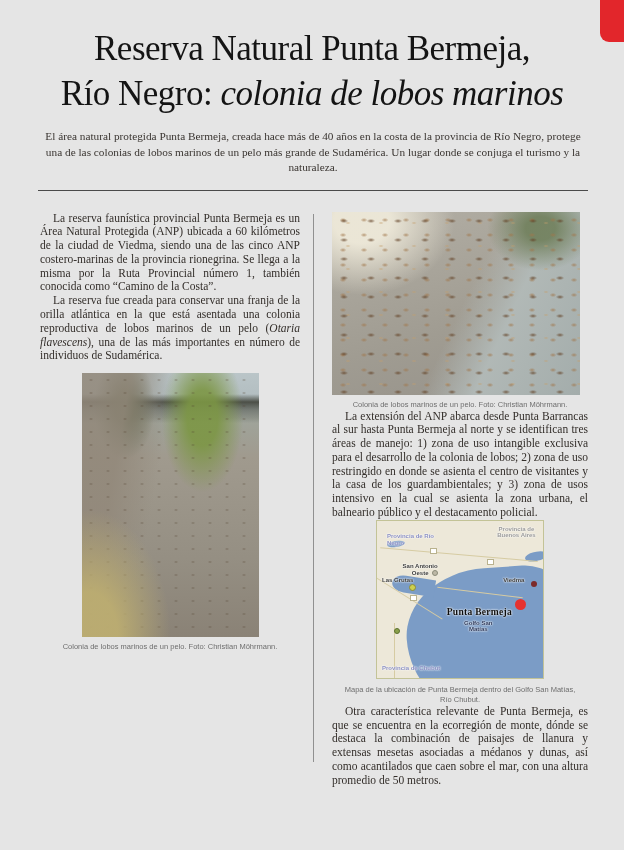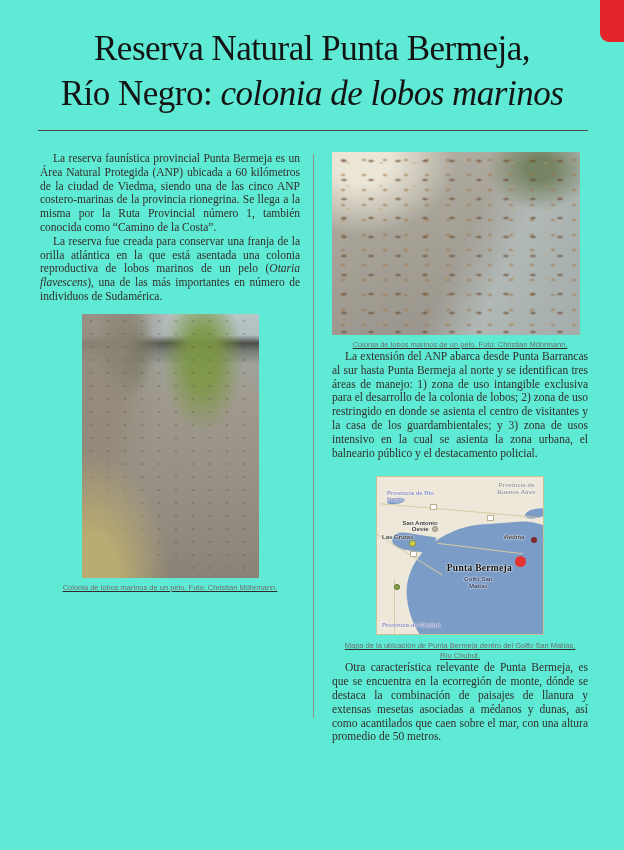--- a/index.html
+++ b/index.html
@@ -1,34 +1,34 @@
 <!DOCTYPE html>
 <html><head>
 <meta charset="utf-8">
 <style>
   html,body{margin:0;padding:0;background:#fff;}
-  .page{position:relative;width:624px;height:850px;background:#5eead4;overflow:hidden;
+  .page{position:relative;width:624px;height:850px;background:#e5e5e5;overflow:hidden;
         font-family:"Liberation Serif",serif;color:#2e2a27;}
   
   .red-tab{position:absolute;top:0;right:0;width:24px;height:42px;border-radius:0 0 0 9px;background:#e2262b;}
   
   .title{margin:26px 20px 0 20px;text-align:center;font-size:35px;line-height:45px;
          font-weight:normal;color:#141414;letter-spacing:-0.5px;}
   .title em{font-style:italic;}
   
   .lead{margin:13px 38px 0 40px;text-align:center;font-size:11.3px;line-height:15.5px;color:#3a3531;}
   .rule{border:none;border-top:1px solid #4a4a4a;margin:14px 36px 0 38px;}
   
   .cols{display:flex;align-items:stretch;padding:0 56px 0 40px;margin-top:21px;}
   .col-left{width:260px;flex:none;}
   .divider{width:1px;flex:none;background:#909090;margin:2px 18px 26px 13px;}
   .col-right{width:256px;flex:none;display:flex;flex-direction:column;}
   p.body{margin:0;font-size:11.5px;line-height:13.8px;text-align:justify;text-indent:13px;color:#332e2a;}
   p.body .lat{font-style:italic;}
-  figure{margin:0;text-decoration:underline;}
+  figure{margin:0;}
   figcaption,.map-caption{font-family:"Liberation Sans",sans-serif;font-size:7.5px;line-height:10px;
          color:#6e6e6e;text-align:center;margin-top:5px;}
   
   .photo{display:block;}
   .sunset-photo{width:257px;height:140px;margin-top:9px;position:relative;overflow:hidden;
     background:
       radial-gradient(circle at 51% 42%, #fffef2 0 7%, #ffe9a8 11%, rgba(255,198,88,.9) 18%, rgba(250,162,60,.45) 33%, rgba(250,162,60,0) 52%),
       linear-gradient(to bottom, #5e5763 0%, #716058 16%, #9a6c34 34%, #d78d33 47%, #efa83f 54%, #5e3c1d 56%, #2e2013 74%, #191109 100%);}
   .sunset-photo::after{content:"";position:absolute;left:32%;width:36%;top:55%;bottom:0;
     background:radial-gradient(ellipse 60% 100% at 50% 0%, rgba(255,193,88,.85), rgba(255,152,56,.30) 55%, rgba(0,0,0,0) 78%);}
@@ -82,39 +82,40 @@
   .dot-pb{left:83%;top:50%;width:11px;height:11px;background:#e63230;}
   .dot-vie{left:93%;top:38%;width:6px;height:6px;background:#7c2a2a;}
   .dot-lg{left:19%;top:40%;width:5px;height:5px;background:#cdd04e;border:1px solid #8c8c3a;}
   .dot-sao{left:33%;top:31%;width:4px;height:4px;background:#bdb8a6;border:1px solid #8c8c7a;}
   .dot-grn{left:10%;top:68%;width:4px;height:4px;background:#8aa04a;border:1px solid #5c7030;}
   
   .mt-sunfig{margin-top:9px;}
   .mt-p2{margin-top:17px;}
   .mt-beach{margin-top:10px;}
   .mt-rp1{margin-top:11px;}
-  .mt-mapfig{margin-top:16px;}
+  .mt-mapfig{}
   .mt-rp2{margin-top:13px;}
   .map-caption{margin-top:6px;}
   
   .footer{margin-top:12px;text-align:right;font-family:"Liberation Sans",sans-serif;
           font-size:8px;color:#1f1f1f;padding-right:2px;}
   .footer .mag{font-weight:bold;letter-spacing:1.2px;}
   .footer .pg{font-weight:bold;}
 </style>
 </head>
 <body>
 
 <div class="page">
 
   <div class="red-tab" style="background: rgb(226, 38, 43);"></div>
 
   <h1 class="title"><span>Reserva Natural Punta Bermeja,</span><br>
     <span>Río Negro: </span><em>colonia de lobos marinos</em></h1>
 
+  <p class="lead">El área natural protegida Punta Bermeja, creada hace más de 40 años en la costa de la provincia de Río Negro, protege una de las colonias de lobos marinos de un pelo más grande de Sudamérica. Un lugar donde se conjuga el turismo y la naturaleza.</p>
 
   <hr class="rule">
 
   <div class="cols">
 
     <div class="col-left">
       <p class="body">La reserva faunística provincial Punta Bermeja es un Área Natural Protegida (ANP) ubicada a 60 kilómetros de la ciudad de Viedma, siendo una de las cinco ANP costero-marinas de la provincia rionegrina. Se llega a la misma por la Ruta Provincial número 1, también conocida como “Camino de la Costa”.</p>
 
 
       <p class="body mt-p2"><span>La reserva fue creada para conservar una franja de la orilla atlántica en la que está asentada una colonia reproductiva de lobos marinos de un pelo (</span><span class="lat">Otaria flavescens</span><span>), una de las más importantes en número de individuos de Sudamérica.</span></p>

